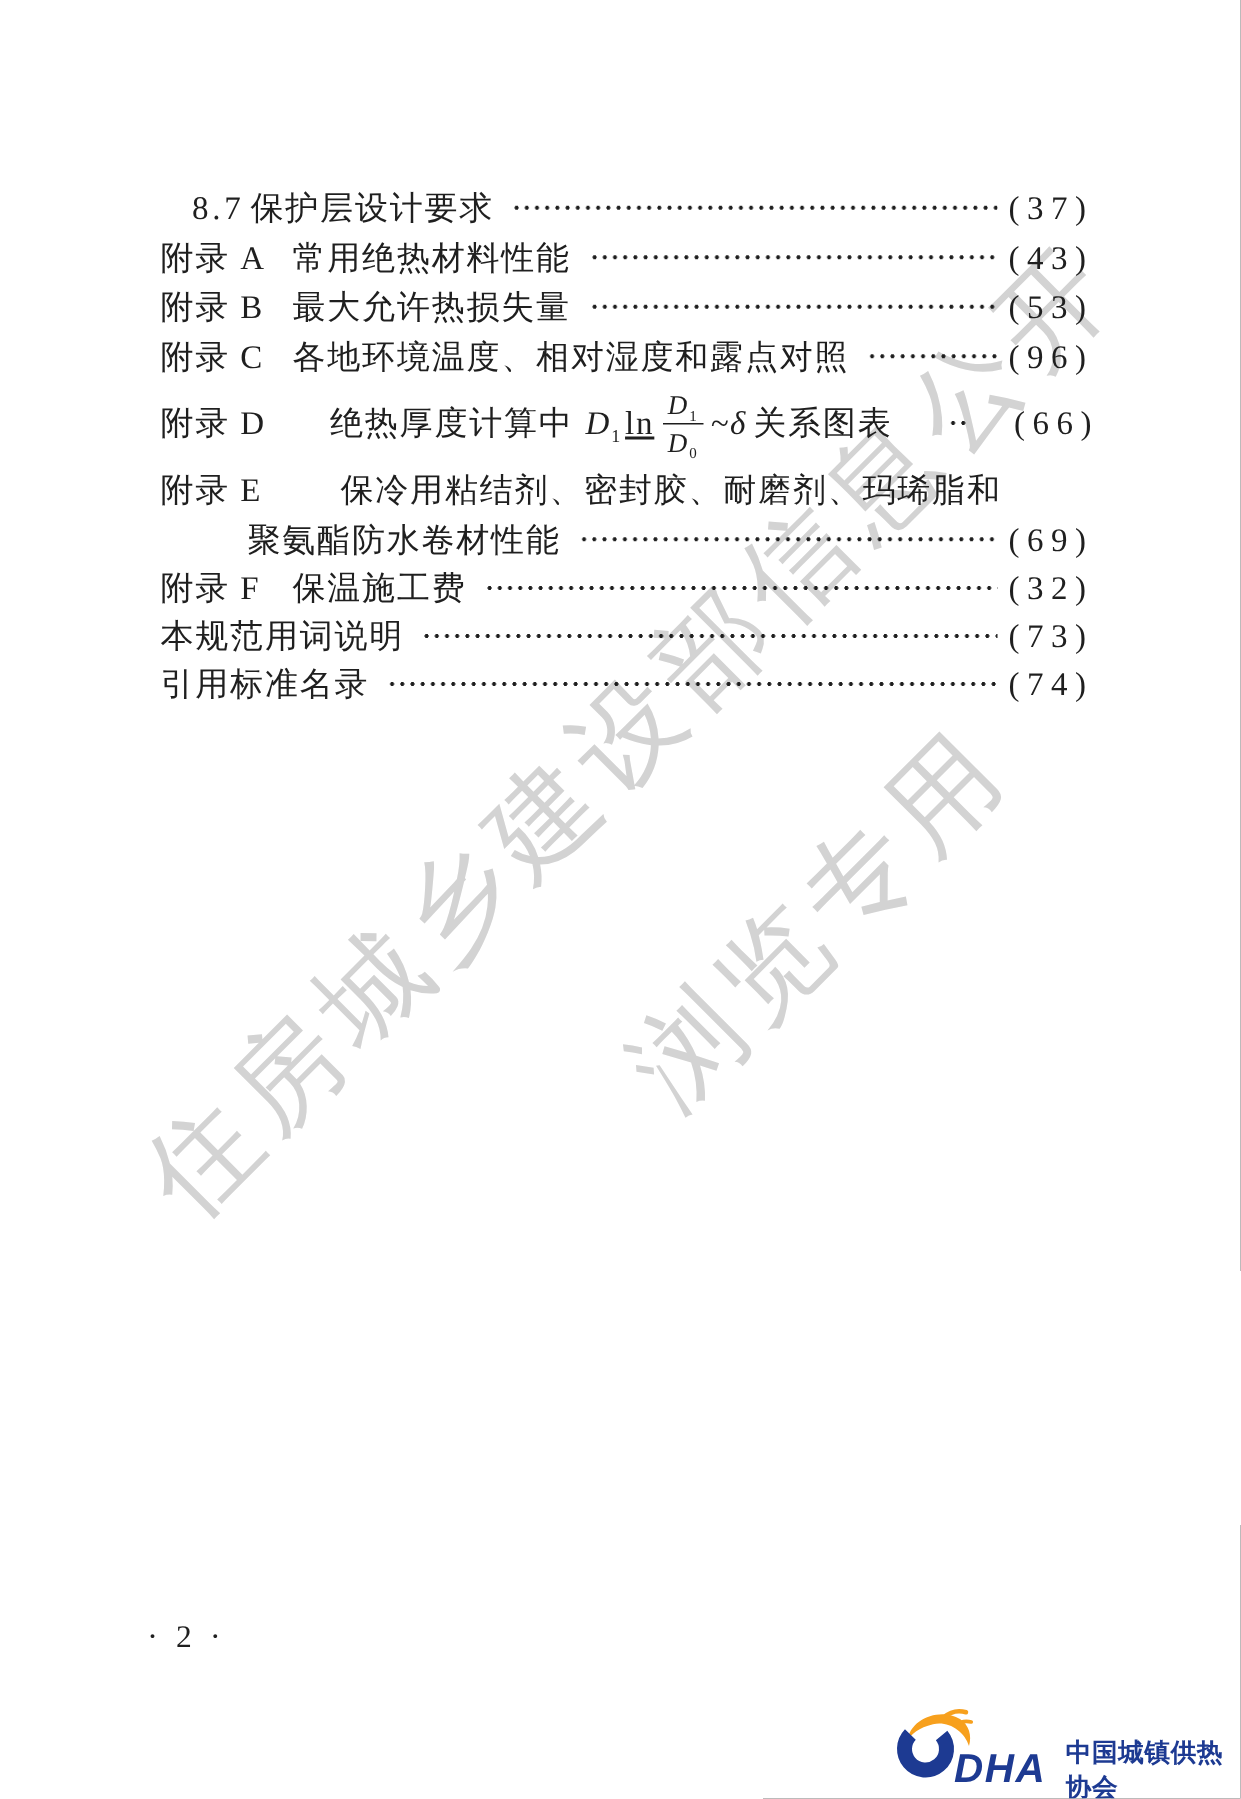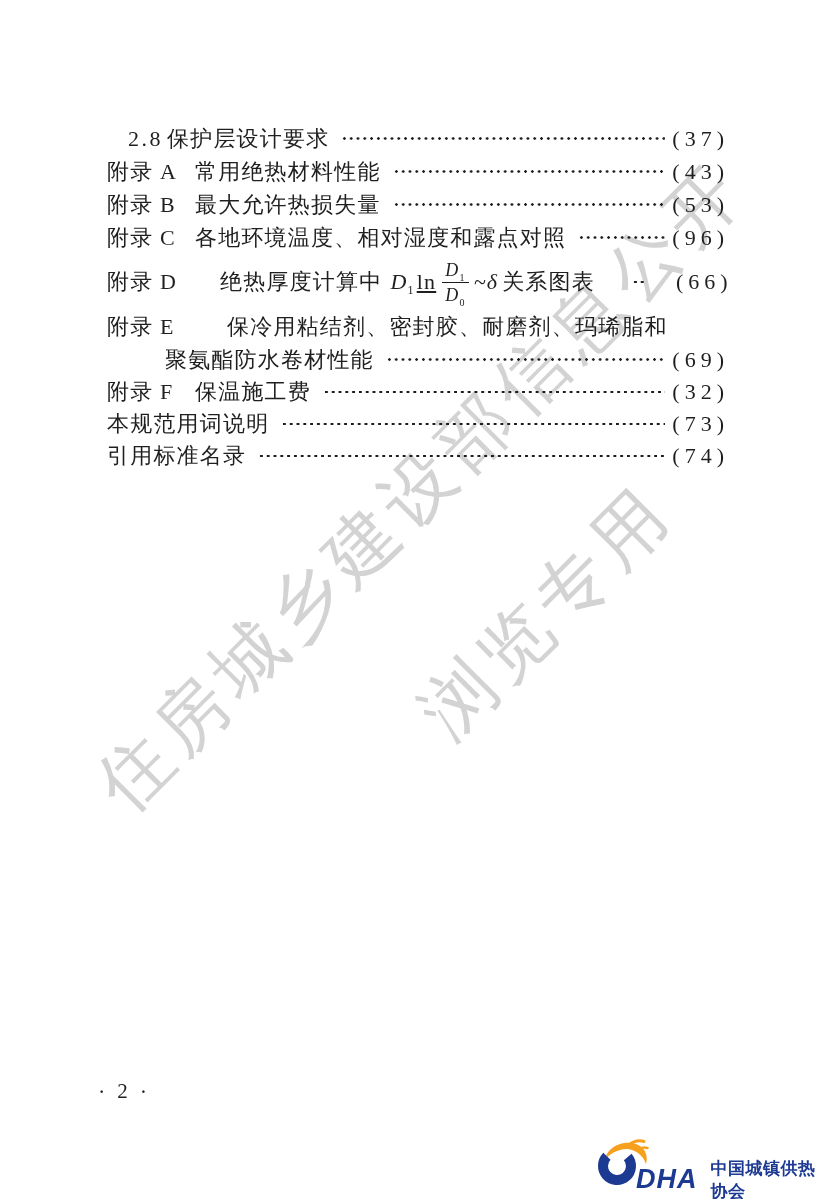--- a/index.html
+++ b/index.html
@@ -101,21 +101,21 @@
 <body>
 
 <div class="page">
 
   <div class="watermark wm1">住房城乡建设部信息公开</div>
   <div class="watermark wm2">浏览专用</div>
 
   <main class="toc">
 
     <div class="toc-row row-sub">
-      <span class="toc-label">2.8</span>
+      <span class="toc-label">8.7</span>
       <span class="toc-title">保护层设计要求</span>
       <span class="leader"></span>
       <span class="toc-page">(37)</span>
     </div>
 
     <div class="toc-row">
       <span class="toc-label">附录 A</span>
       <span class="toc-title">常用绝热材料性能</span>
       <span class="leader"></span>
       <span class="toc-page">(43)</span>

